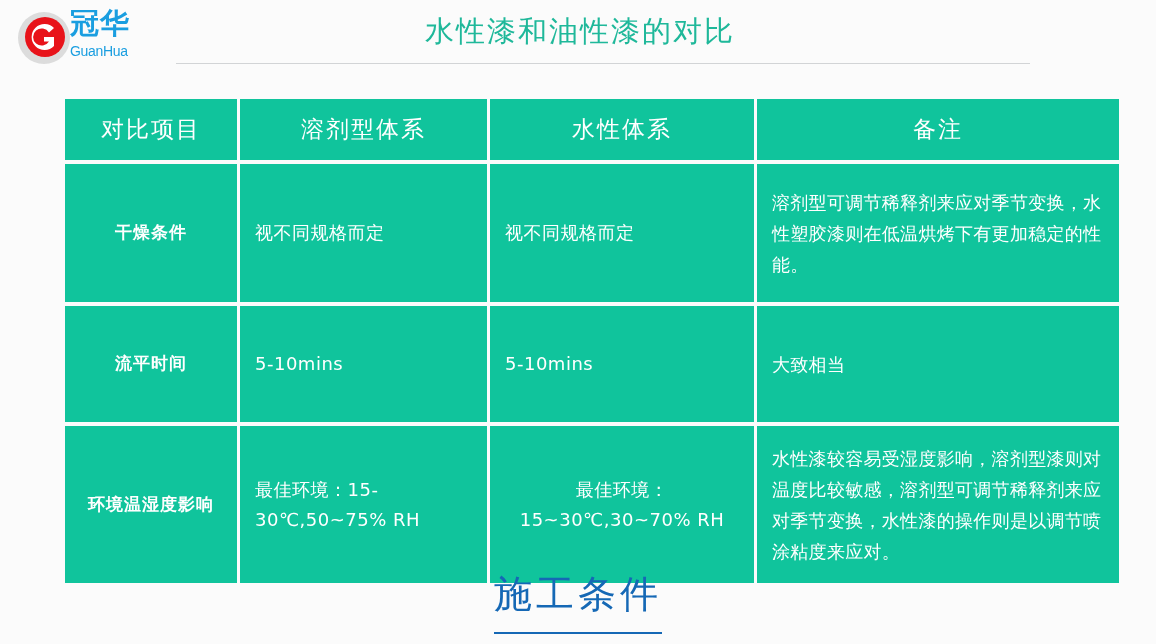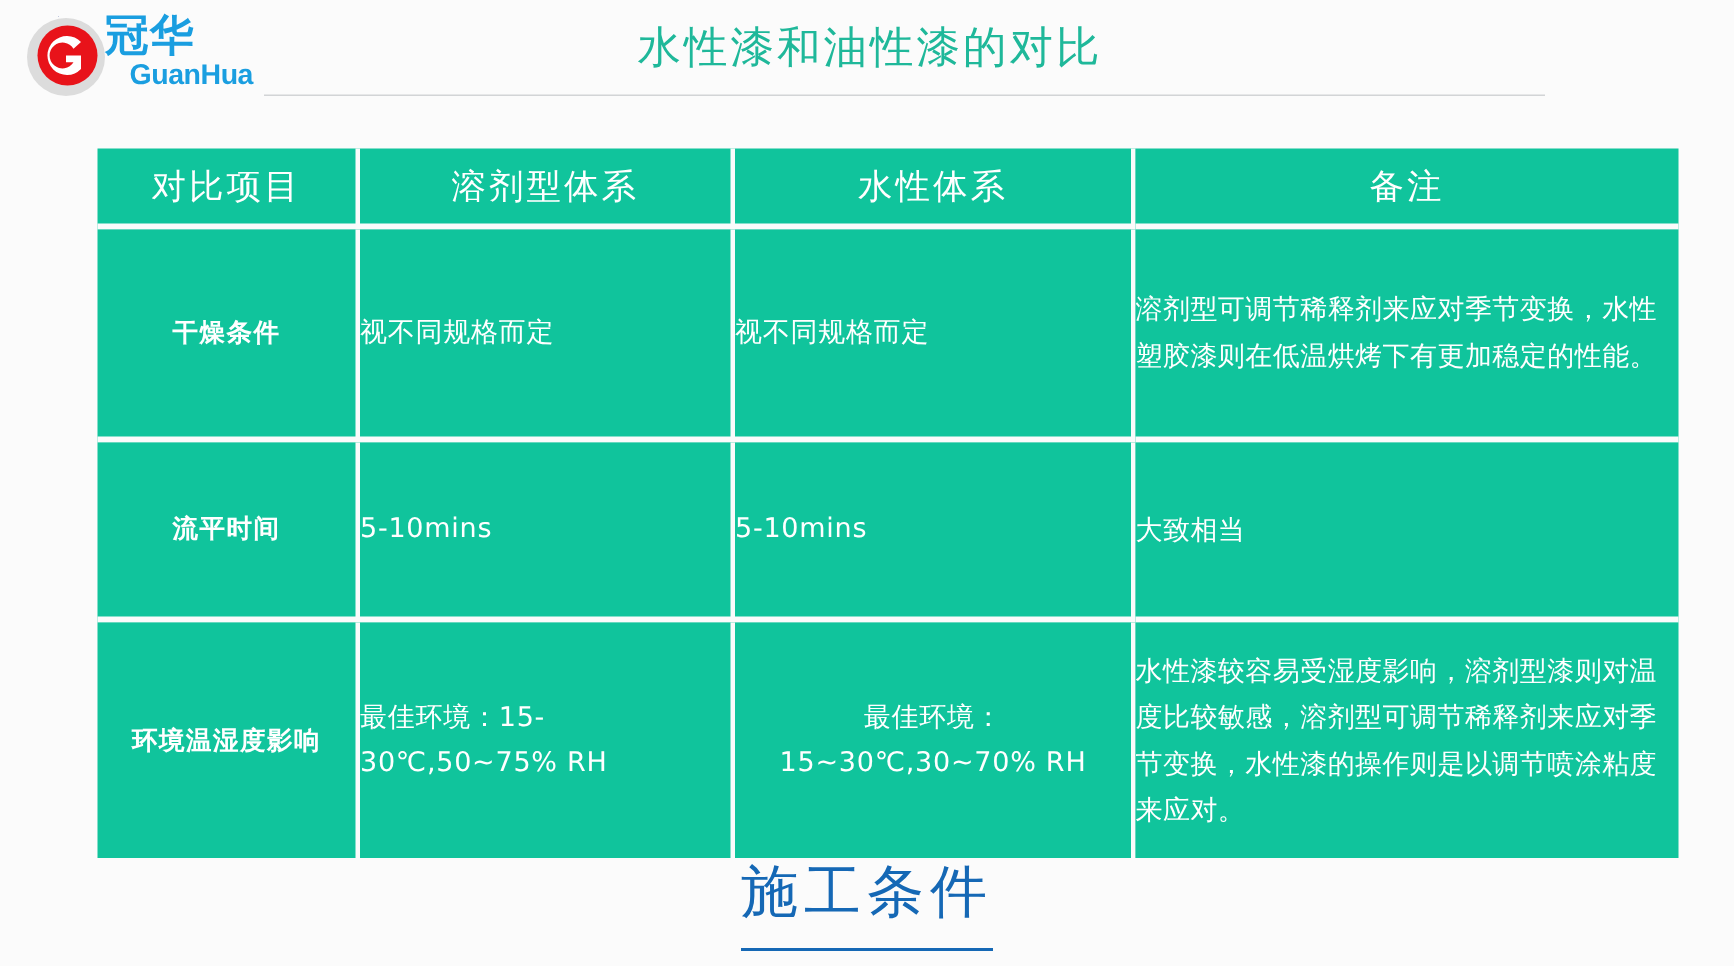--- a/index.html
+++ b/index.html
@@ -45,26 +45,25 @@
     font-family: "DejaVu Sans", sans-serif;
     font-size: 29px;
     font-weight: bold;
     color: #1a9ee0;
     line-height: 33px;
     letter-spacing: 1px;
   }
   .logo-en {
     display: block;
     font-family: "Liberation Sans", sans-serif;
-    font-size: 19px;
-    font-weight: bold;
+    font-size: 14px;
+    font-weight: normal;
     color: #1a9ee0;
     line-height: 22px;
     letter-spacing: -0.3px;
-    text-align: center;
   }
   .page-title {
     position: absolute;
     left: 330px;
     top: 10px;
     width: 500px;
     text-align: center;
     font-family: "DejaVu Serif", "Liberation Serif", serif;
     font-size: 29px;
     font-weight: normal;
@@ -89,21 +88,21 @@
     top: 99px;
     width: 1054px;
     border-collapse: separate;
     border-spacing: 0;
     table-layout: fixed;
   }
   .compare-table td, .compare-table th {
     background: #10c49c;
     color: #ffffff;
     vertical-align: middle;
-    padding: 0;
+    padding: 15px;
     box-sizing: border-box;
   }
   .compare-table th {
     height: 54px;
     font-family: "DejaVu Serif", "Liberation Serif", serif;
     font-size: 23px;
     font-weight: normal;
     text-align: center;
     letter-spacing: 2px;
     border-right: 3px solid #fbfbfb;

